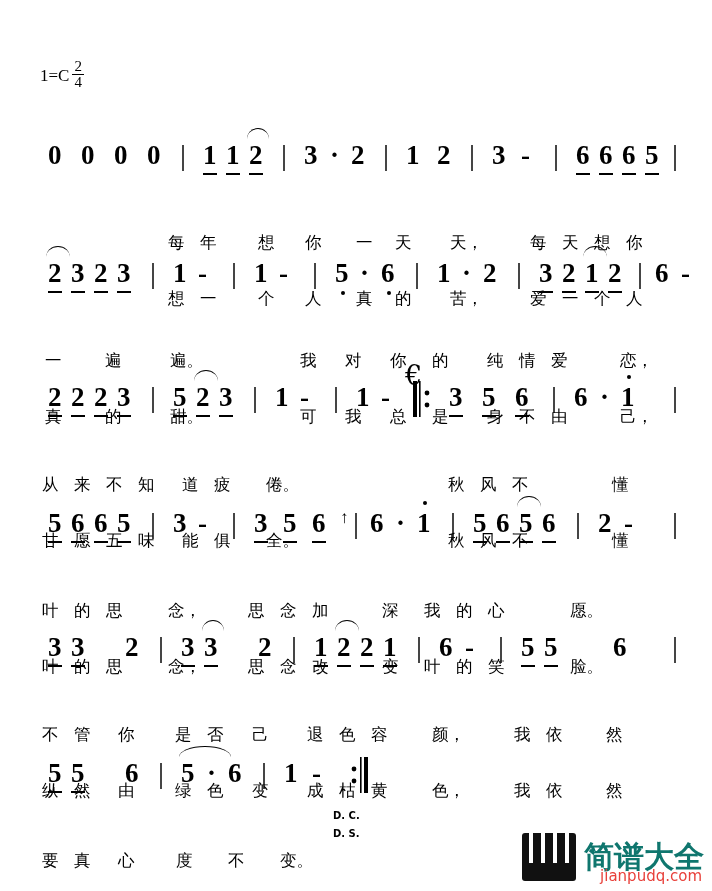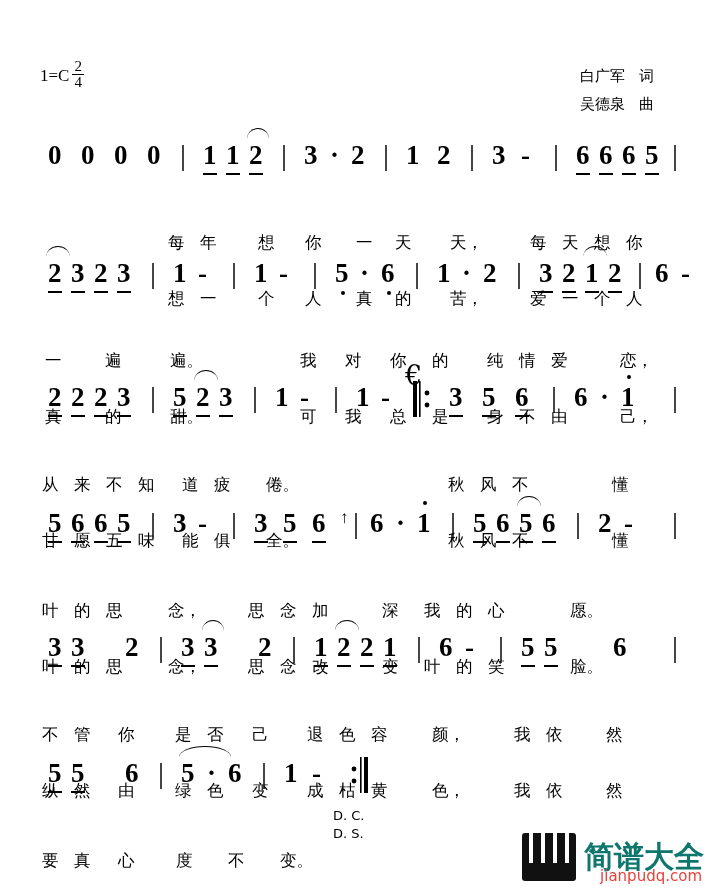--- a/index.html
+++ b/index.html
@@ -145,22 +145,23 @@
     top: -1px;
     height: 36px;
   }
   .arrow {
     position: absolute;
     font-size: 17px;
   }
   .dc {
     position: absolute;
     font-family: "DejaVu Sans", sans-serif;
-    font-size: 13px;
+    font-size: 10px;
     line-height: 15px;
+    font-weight: bold;
   }
   
   .logo {
     position: absolute;
     right: 8px;
     bottom: 10px;
     display: flex;
     align-items: center;
   }
   .piano {
@@ -203,28 +204,20 @@
 
   <div class="keysig">
     <span class="k">1=</span>
     <span class="k">C</span>
     <span class="frac">
       <span class="num">2</span>
       <span class="den">4</span>
     </span>
   </div>
 
-  <div class="credits">
-    <div class="row">
-      <span>白广军</span><span class="role">词</span>
-    </div>
-    <div class="row">
-      <span>吴德泉</span><span class="role">曲</span>
-    </div>
-  </div>
 
   <div class="system" style="top:140px">
     <div class="notes">
       <span class="n" style="left:48px">0</span>
       <span class="n" style="left:81px">0</span>
       <span class="n" style="left:114px">0</span>
       <span class="n" style="left:147px">0</span>
       <span class="bar" style="left:180px">|</span>
       <span class="n u1" style="left:203px">1</span>
       <span class="n u1" style="left:226px">1</span>

